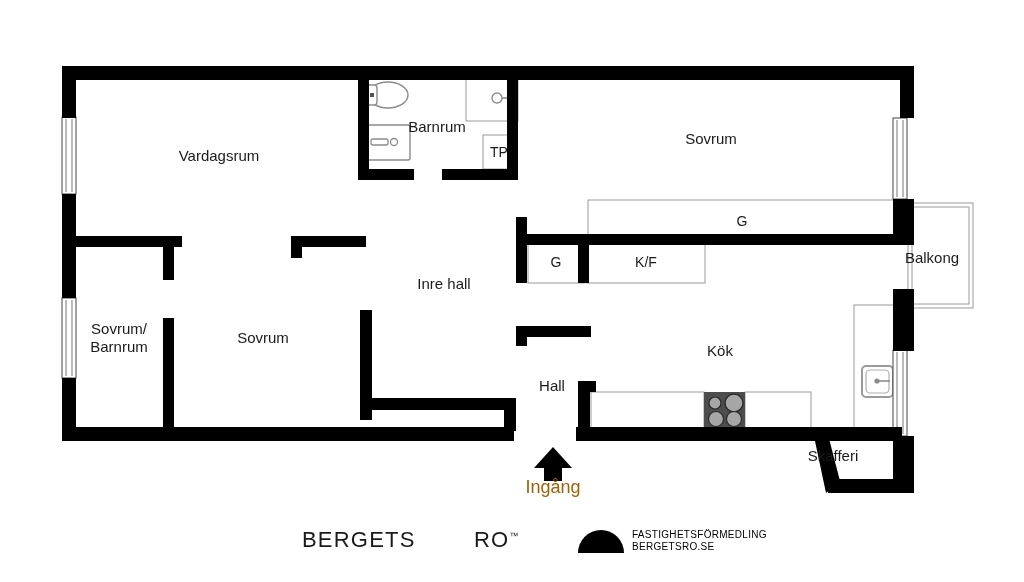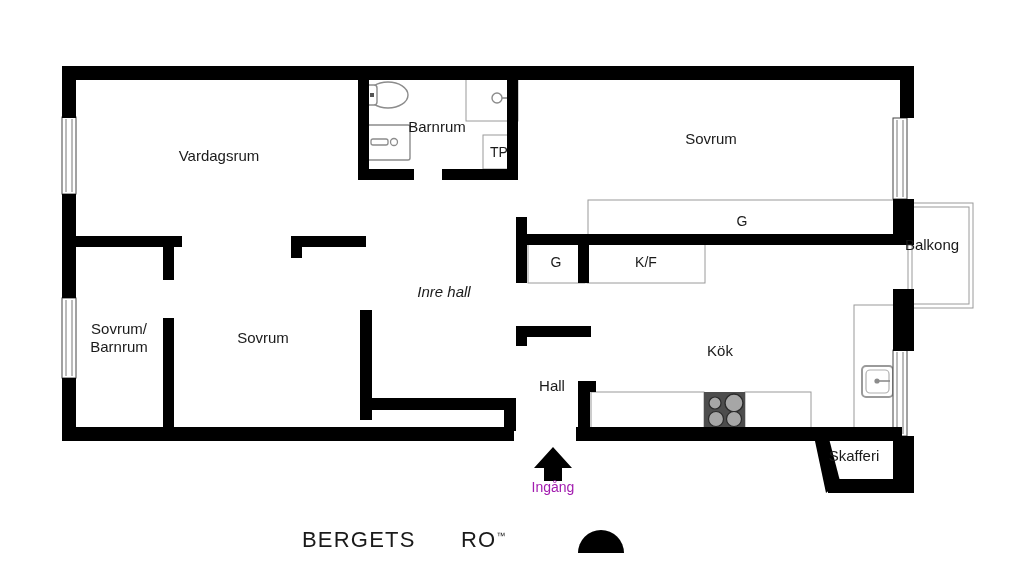--- a/index.html
+++ b/index.html
@@ -66,21 +66,21 @@
     position: absolute;
     left: 302px;
     top: 2px;
     font-family: "Liberation Sans", sans-serif;
     font-size: 22px;
     letter-spacing: 1.2px;
     color: #1a1a1a;
   }
   .brand-ro {
     position: absolute;
-    left: 461px;
+    left: 474px;
     top: 2px;
     font-family: "Liberation Sans", sans-serif;
     font-size: 22px;
     letter-spacing: 1.2px;
     color: #1a1a1a;
     text-align: center;
   }
   .brand-tm {
     font-size: 9px;
     vertical-align: super;
@@ -116,22 +116,22 @@
   .logo-line2 {
     font-family: "Liberation Sans", sans-serif;
     font-size: 10px;
     letter-spacing: 0.3px;
     color: #000;
     display: block;
   }
   .entrance-label {
     position: absolute;
     font-family: "Liberation Sans", sans-serif;
-    font-size: 14px;
-    color: #a21caf;
+    font-size: 18px;
+    color: #a16207;
     transform: translate(-50%, -50%);
   }
 </style>
 </head>
 <body>
 
 <div id="page">
 
   <svg id="plan-svg" width="1024" height="582" viewBox="0 0 1024 582">
 
@@ -274,50 +274,54 @@
     </g>
 
   </svg>
 
   <div class="room-label" style="left:219px; top:156px;">Vardagsrum</div>
 
   <div class="room-label" style="left:437px; top:127px;">Barnrum</div>
 
   <div class="room-label" style="left:711px; top:139px;">Sovrum</div>
 
-  <div class="room-label" style="left:444px; top:292px;font-style:italic;">Inre hall</div>
+  <div class="room-label" style="left:444px; top:284px;">Inre hall</div>
 
   <div class="room-label" style="left:119px; top:338px;">Sovrum/
 Barnrum</div>
 
   <div class="room-label" style="left:263px; top:338px;">Sovrum</div>
 
   <div class="room-label" style="left:720px; top:351px;">Kök</div>
 
   <div class="room-label" style="left:552px; top:386px;">Hall</div>
 
-  <div class="room-label" style="left:932px; top:245px;">Balkong</div>
-
-  <div class="room-label" style="left:854px; top:456px;">Skafferi</div>
+  <div class="room-label" style="left:932px; top:258px;">Balkong</div>
+
+  <div class="room-label" style="left:833px; top:456px;">Skafferi</div>
 
   <div class="closet-label" style="left:499px; top:152px;">TP</div>
 
   <div class="closet-label" style="left:742px; top:221px;">G</div>
 
   <div class="closet-label" style="left:556px; top:262px;">G</div>
 
   <div class="closet-label" style="left:646px; top:262px;">K/F</div>
 
   <div class="entrance-label" style="left:553px; top:487px;">Ingång</div>
 
   <div class="footer">
 
     <div class="brand-row">
       <span class="brand-bergets">BERGETS</span>
       <span class="brand-ro"><span>RO</span><span class="brand-tm">™</span></span>
 
       <div class="logo-block">
         <div class="logo-dome"></div>
+        <div class="logo-text">
+          <span class="logo-line1">FASTIGHETSFÖRMEDLING</span>
+          <span class="logo-line2">BERGETSRO.SE</span>
+        </div>
       </div>
     </div>
   </div>
 
 </div>
 
 </body></html>

